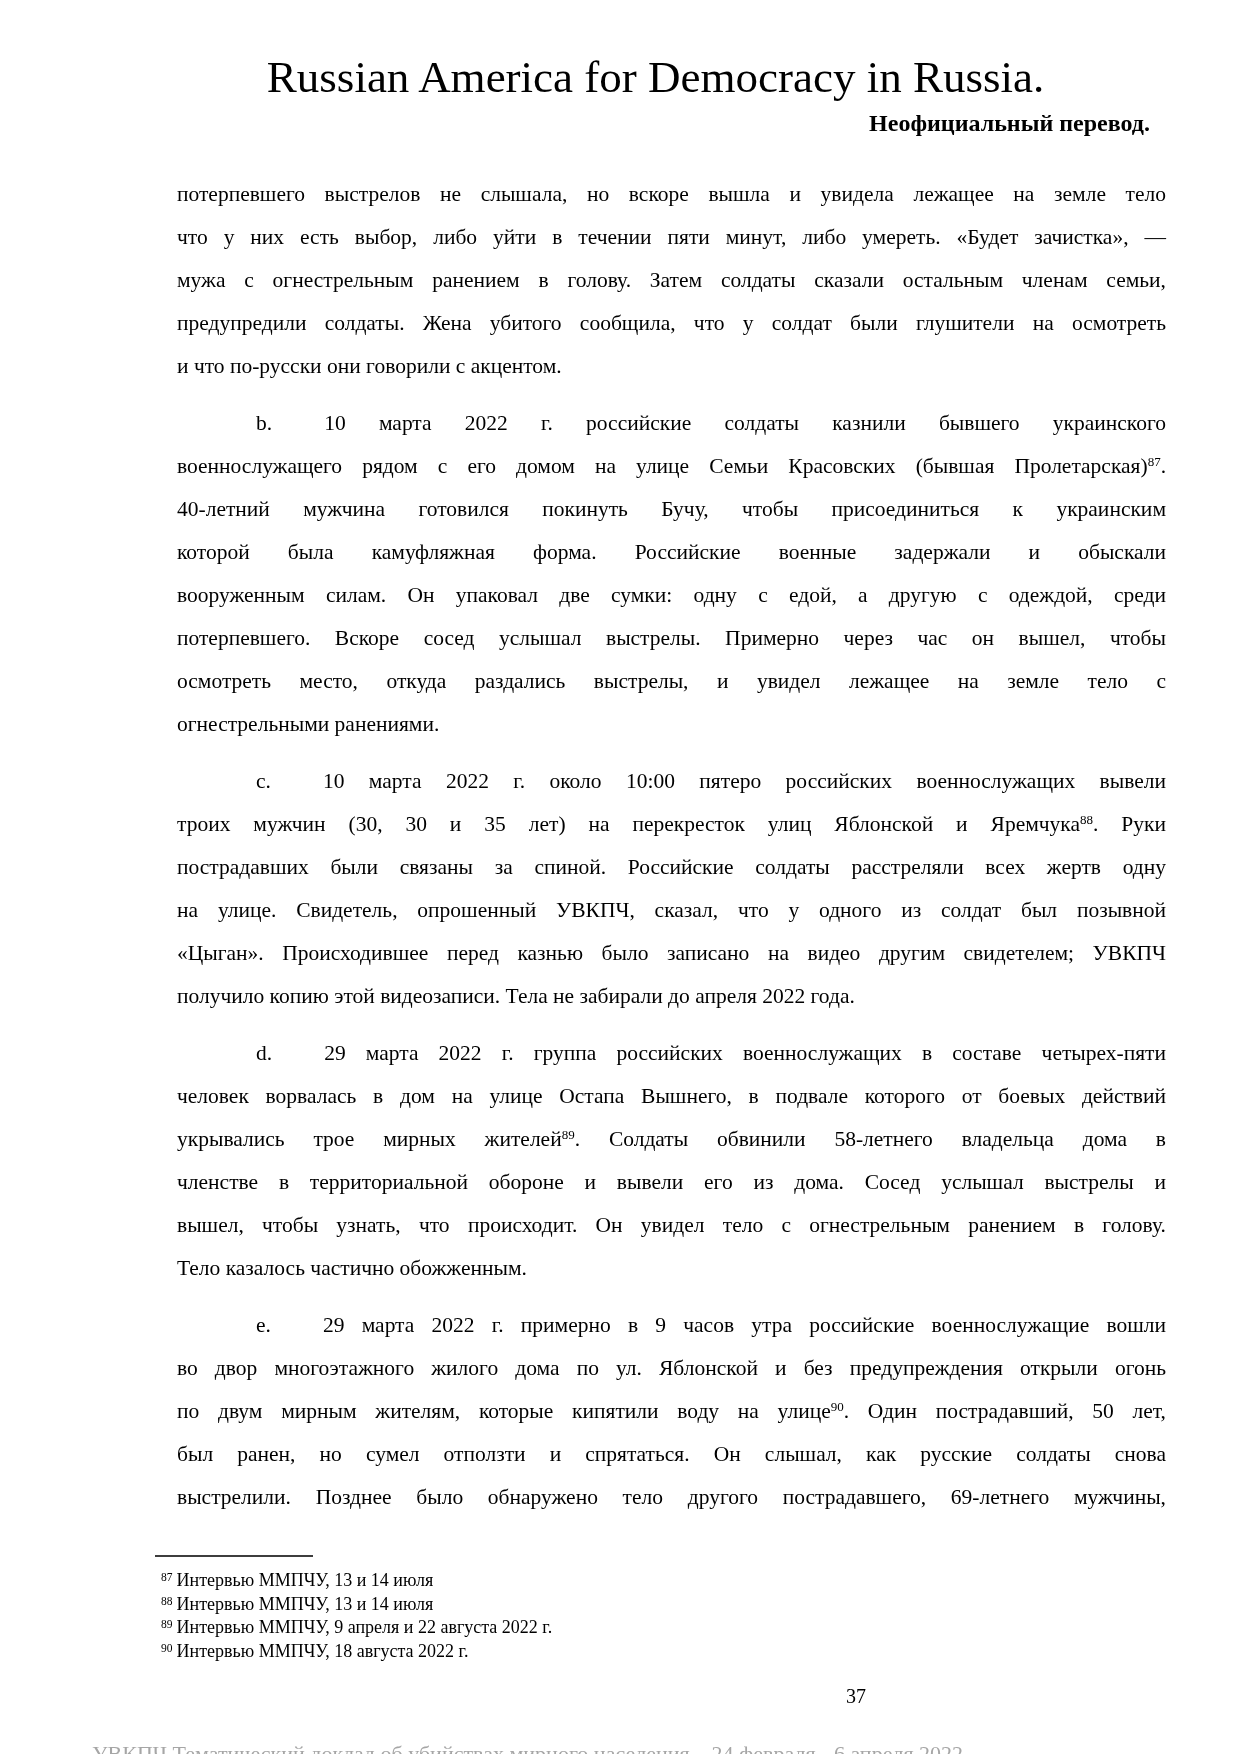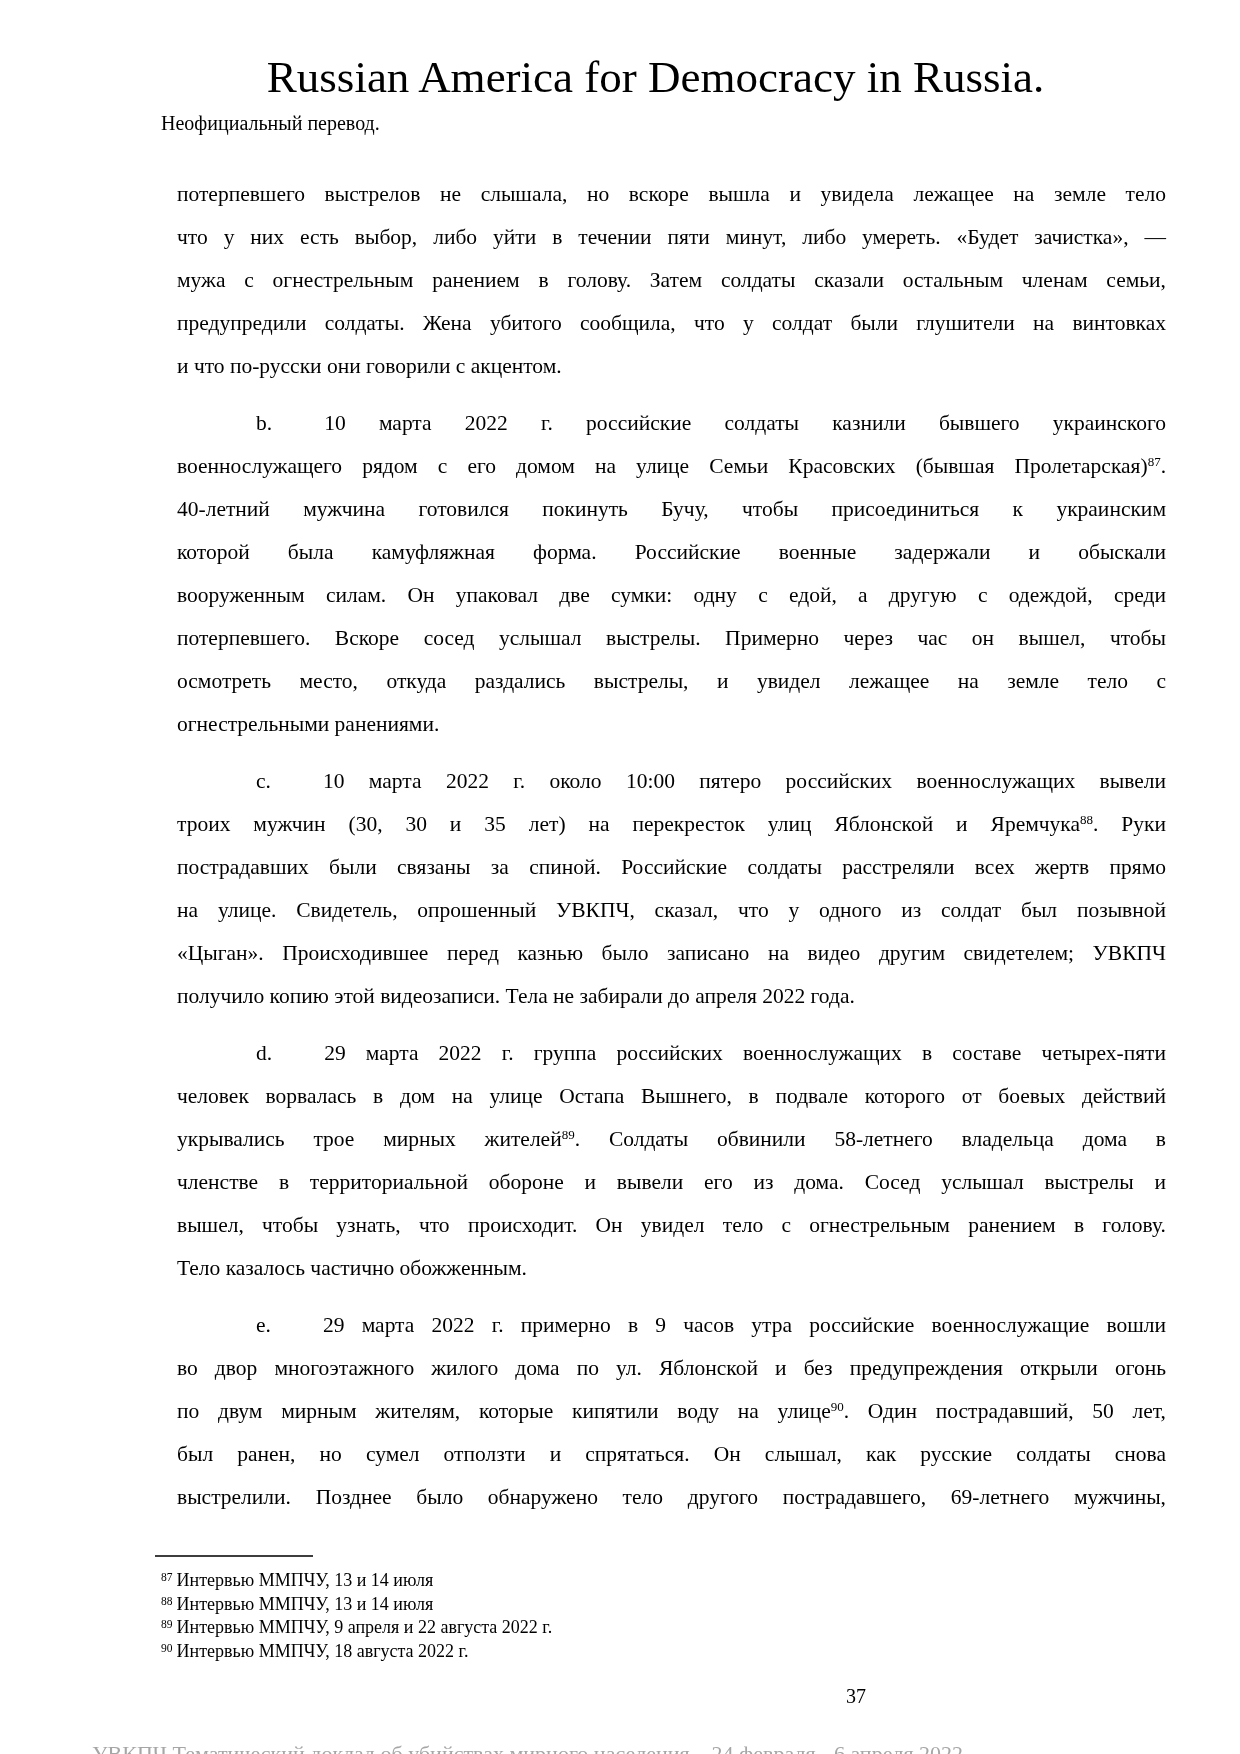--- a/index.html
+++ b/index.html
@@ -24,23 +24,23 @@
     text-align: center;
     font-size: 45px;
     line-height: 54px;
     white-space: nowrap;
   }
   .subtitle {
     position: absolute;
     top: 111px;
     left: 161px;
     width: 989px;
-    text-align: left;
-    font-size: 20px;
-    font-weight: normal;
+    text-align: right;
+    font-size: 24px;
+    font-weight: bold;
     line-height: 24px;
   }
   .docbody {
     position: absolute;
     top: 173px;
     left: 177px;
     width: 989px;
     font-size: 21.5px;
   }
   .para { margin: 0 0 14px 0; }
@@ -104,37 +104,37 @@
 
   <div class="title">Russian America for Democracy in Russia.</div>
 
   <div class="subtitle">Неофициальный перевод.</div>
 
   <div class="docbody" id="doc-body">
       <div class="para">
         <div class="line">потерпевшего выстрелов не слышала, но вскоре вышла и увидела лежащее на земле тело</div>
         <div class="line">что у них есть выбор, либо уйти в течении пяти минут, либо умереть. «Будет зачистка», —</div>
         <div class="line">мужа с огнестрельным ранением в голову. Затем солдаты сказали остальным членам семьи,</div>
-        <div class="line">предупредили солдаты. Жена убитого сообщила, что у солдат были глушители на винтовках</div>
+        <div class="line">предупредили солдаты. Жена убитого сообщила, что у солдат были глушители на осмотреть</div>
         <div class="line endline">и что по-русски они говорили с акцентом.</div>
       </div>
       <div class="para">
         <div class="line"><span class="pmarker">b.</span><span class="ptab"></span>10 марта 2022 г. российские солдаты казнили бывшего украинского</div>
         <div class="line">военнослужащего рядом с его домом на улице Семьи Красовских (бывшая Пролетарская)<sup class="fnref">87</sup>.</div>
         <div class="line">40-летний мужчина готовился покинуть Бучу, чтобы присоединиться к украинским</div>
         <div class="line">которой была камуфляжная форма. Российские военные задержали и обыскали</div>
         <div class="line">вооруженным силам. Он упаковал две сумки: одну с едой, а другую с одеждой, среди</div>
         <div class="line">потерпевшего. Вскоре сосед услышал выстрелы. Примерно через час он вышел, чтобы</div>
         <div class="line">осмотреть место, откуда раздались выстрелы, и увидел лежащее на земле тело с</div>
         <div class="line endline">огнестрельными ранениями.</div>
       </div>
       <div class="para">
         <div class="line"><span class="pmarker">c.</span><span class="ptab"></span>10 марта 2022 г. около 10:00 пятеро российских военнослужащих вывели</div>
         <div class="line">троих мужчин (30, 30 и 35 лет) на перекресток улиц Яблонской и Яремчука<sup class="fnref">88</sup>. Руки</div>
-        <div class="line">пострадавших были связаны за спиной. Российские солдаты расстреляли всех жертв прямо</div>
+        <div class="line">пострадавших были связаны за спиной. Российские солдаты расстреляли всех жертв одну</div>
         <div class="line">на улице. Свидетель, опрошенный УВКПЧ, сказал, что у одного из солдат был позывной</div>
         <div class="line">«Цыган». Происходившее перед казнью было записано на видео другим свидетелем; УВКПЧ</div>
         <div class="line endline">получило копию этой видеозаписи. Тела не забирали до апреля 2022 года.</div>
       </div>
       <div class="para">
         <div class="line"><span class="pmarker">d.</span><span class="ptab"></span>29 марта 2022 г. группа российских военнослужащих в составе четырех-пяти</div>
         <div class="line">человек ворвалась в дом на улице Остапа Вышнего, в подвале которого от боевых действий</div>
         <div class="line">укрывались трое мирных жителей<sup class="fnref">89</sup>. Солдаты обвинили 58-летнего владельца дома в</div>
         <div class="line">членстве в территориальной обороне и вывели его из дома. Сосед услышал выстрелы и</div>
         <div class="line">вышел, чтобы узнать, что происходит. Он увидел тело с огнестрельным ранением в голову.</div>

